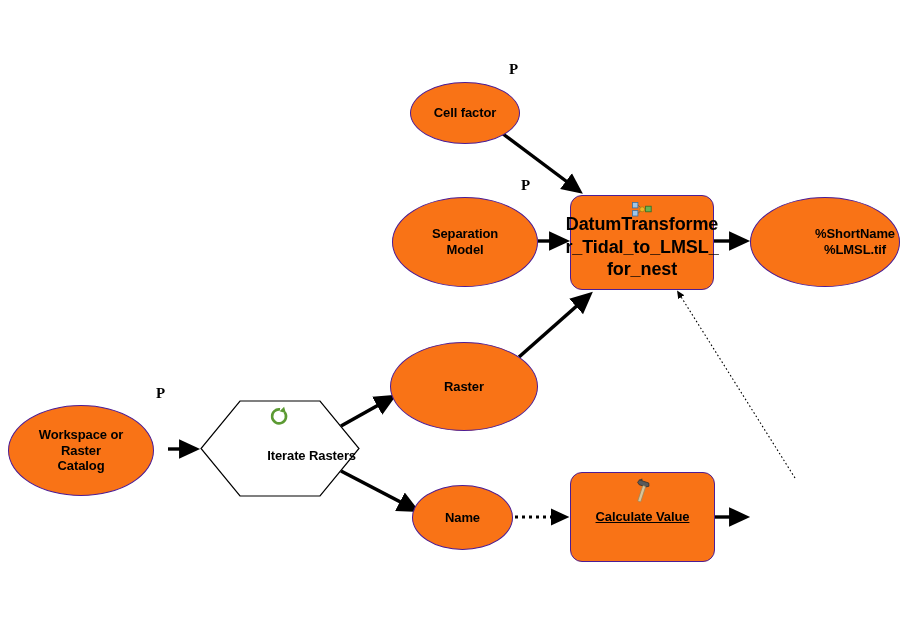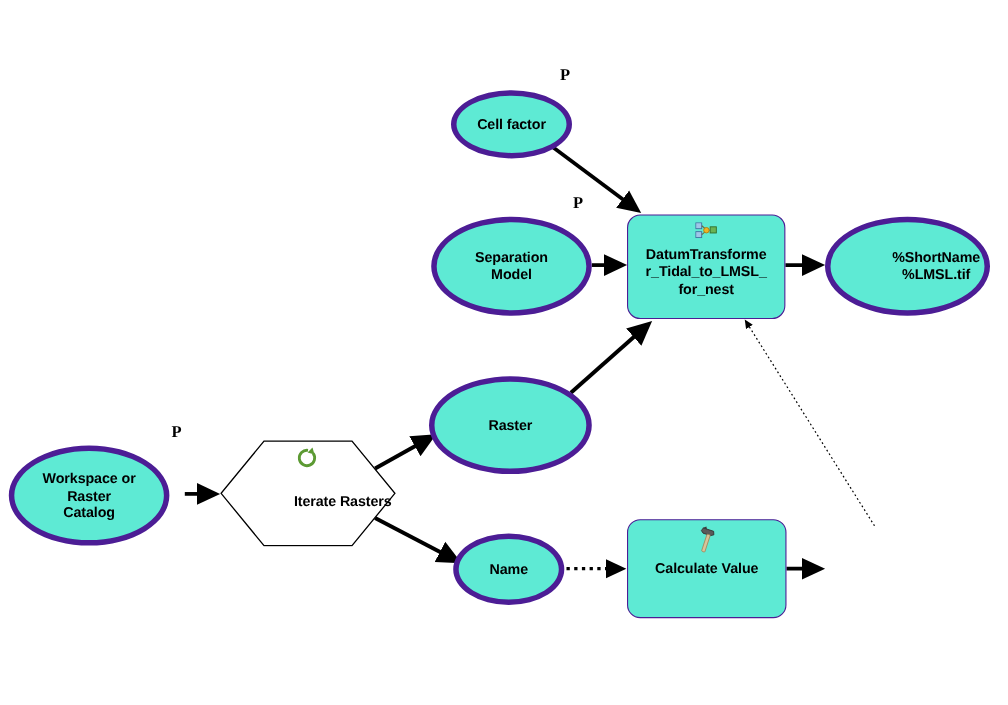--- a/index.html
+++ b/index.html
@@ -23,22 +23,22 @@
     height: 641px;
     pointer-events: none;
   }
   .node {
     position: absolute;
     box-sizing: border-box;
     display: flex;
     align-items: center;
     justify-content: center;
     text-align: center;
-    background: #5eead4;
-    border: 5px solid #4c1d95;
+    background: #f97316;
+    border: 1px solid #4c1d95;
     color: #000000;
     font-weight: bold;
     font-size: 13px;
     line-height: 1.22;
     letter-spacing: -0.1px;
   }
   .ellipse {
     border-radius: 50%;
   }
   .rounded {
@@ -54,21 +54,21 @@
     top: 0;
     width: 100%;
     height: 100%;
   }
   .node .label {
     position: relative;
     z-index: 2;
     padding: 0 4px;
   }
   .tool-label {
-    font-size: 13px;
+    font-size: 18px;
     line-height: 1.25;
     margin-top: 9px;
   }
   .p-flag {
     position: absolute;
     font-family: "Liberation Serif", serif;
     font-weight: bold;
     font-size: 15px;
     color: #000000;
   }
@@ -180,17 +180,17 @@
   <div class="node rounded" style="left:570px; top:472px; width:145px; height:90px; border-width:1.6px;">
     <span class="node-icon" style="top:5px;">
       <svg width="22" height="26" viewBox="0 0 22 26" xmlns="http://www.w3.org/2000/svg">
         <g transform="rotate(18 11 13)">
           <path d="M4.2,3.6 L14,3.6 L15.2,6.6 L12.6,8.2 L5.4,8.2 L3.2,6.4 z" fill="#5a5a5a" stroke="#2e2e2e" stroke-width="0.7"></path>
           <path d="M3.4,3.9 L6.4,1.4 L7.6,3.7 z" fill="#3c3c3c"></path>
           <rect x="9.1" y="7.8" width="3.1" height="16.4" rx="0.8" fill="#d8c49a" stroke="#9d8559" stroke-width="0.7"></rect>
         </g>
       </svg>
     </span>
-    <span class="label" style="margin-top:0;">Calculate Value</span>
+    <span class="label" style="margin-top:0;text-decoration:underline;">Calculate Value</span>
   </div>
 
 
 </div>
 
 </body></html>

